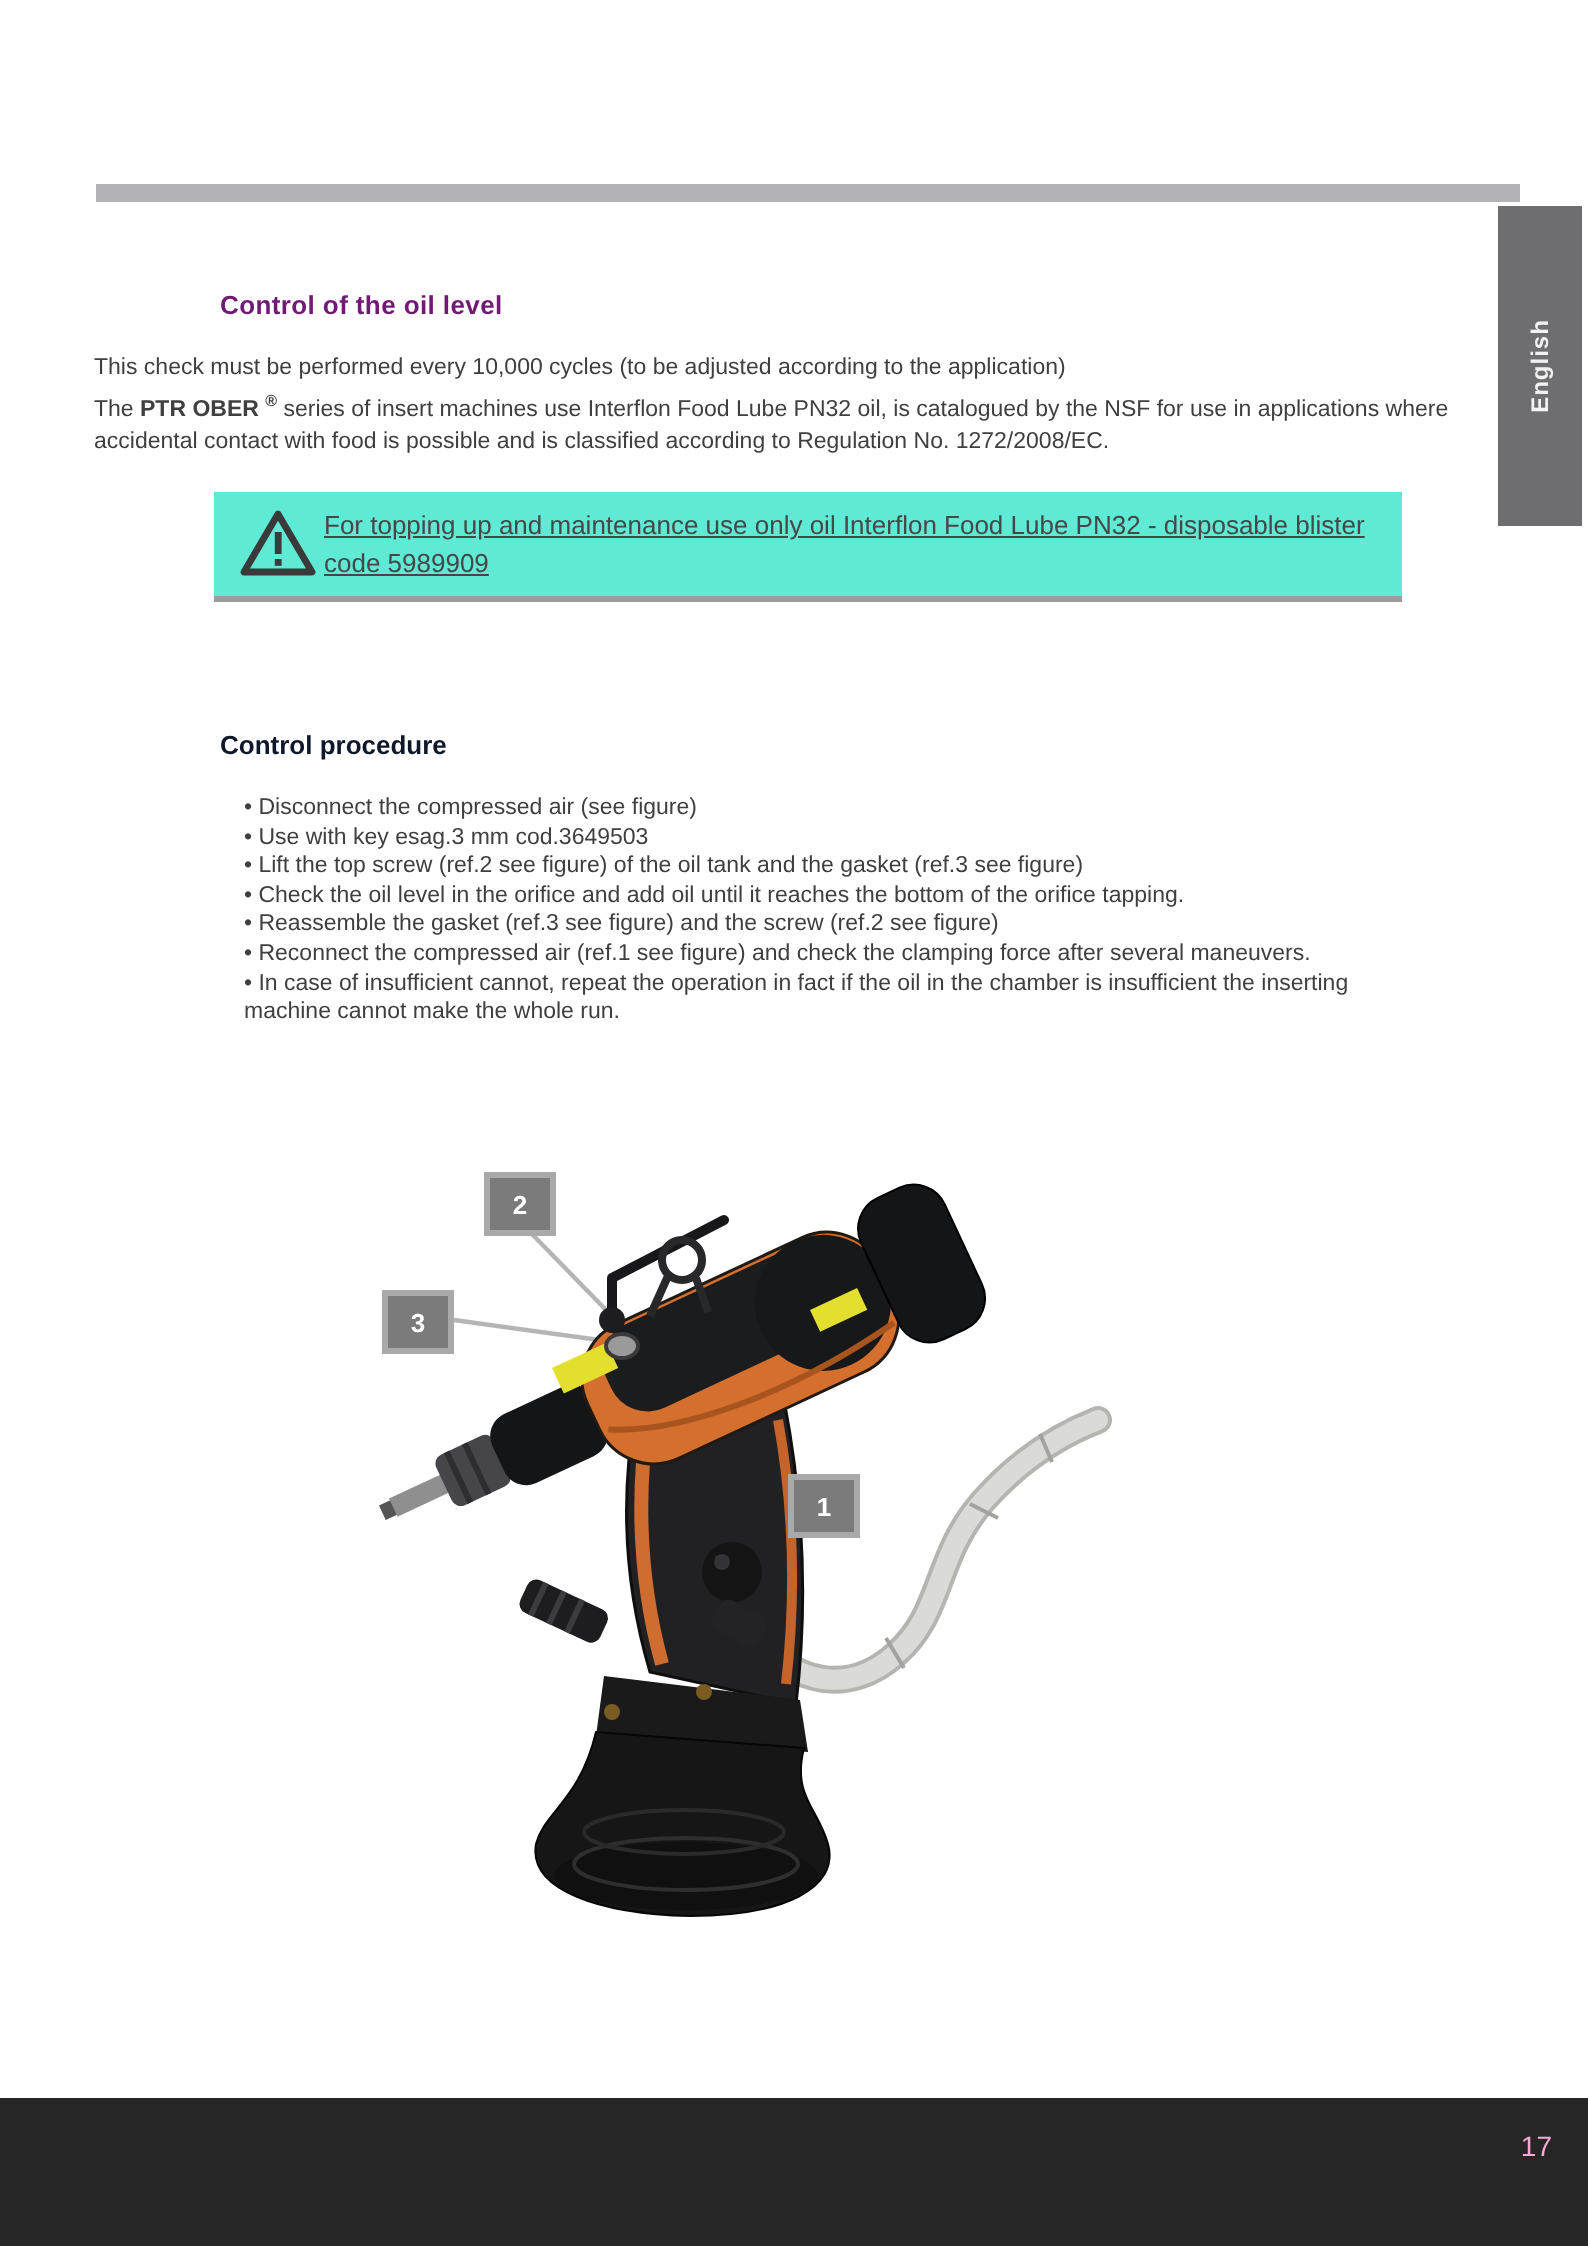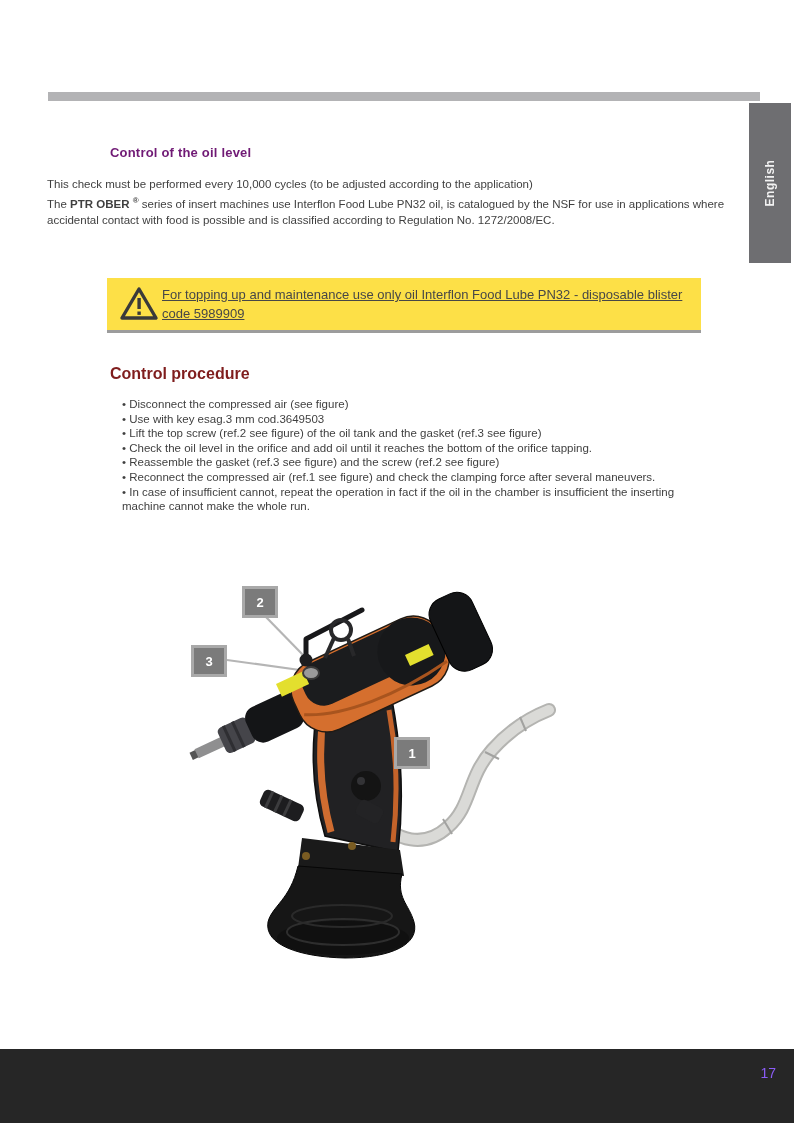--- a/index.html
+++ b/index.html
@@ -18,49 +18,49 @@
   }
 
   .doc-title { position:absolute; left:110px; top:145px; font-size:13px; font-weight:bold; color:#701a75; letter-spacing:.2px; }
 
   .intro { position:absolute; left:47px; top:176px; width:706px; font-size:11.5px; line-height:16.5px; color:#3f3f3f; }
   .intro p { margin:0; }
   .intro sup { font-size:8px; }
 
   .warning-box {
     position:absolute; left:107px; top:246px; width:594px; height:52px;
-    background:#fde047; border-bottom:3px solid #9c9c9c; box-sizing:content-box;margin-top:32px;
+    background:#5eead4; border-bottom:3px solid #9c9c9c; box-sizing:content-box;
   }
   .warning-icon { position:absolute; left:12px; top:7px; }
   .warning-text {
     position:absolute; left:55px; top:7px; width:532px;
     font-size:13px; line-height:19px; color:#474747; text-decoration:underline;
   }
 
-  .proc-heading { position:absolute; left:110px; top:365px; font-size:16px; font-weight:bold; color:#7f1d1d; }
+  .proc-heading { position:absolute; left:110px; top:365px; font-size:13px; font-weight:bold; color:#0f172a; }
 
   .bullets { position:absolute; left:122px; top:397px; width:594px; font-size:11.5px; line-height:14.6px; color:#3f3f3f; }
   .bullets ul { margin:0; padding:0; list-style:none; }
   .bullets li::before { content:"\2022\00a0"; }
 
   .figure { position:absolute; left:170px; top:568px; width:420px; height:400px; }
   .figure svg { position:absolute; left:0; top:0; }
 
   .callout {
     position:absolute; width:36px; height:32px; box-sizing:border-box;
     background:#7b7b7b; border:3px solid #a9a9a9;
     color:#ffffff; font-weight:bold; font-size:13px;
     display:flex; align-items:center; justify-content:center;
   }
   .callout-1 { left:394px; top:737px; }
   .callout-2 { left:242px; top:586px; }
   .callout-3 { left:191px; top:645px; }
 
   .footer-bar { position:absolute; left:0; top:1049px; width:794px; height:74px; background:#262626; }
-  .page-number { position:absolute; right:18px; top:16px; color:#8b5cf6; font-size:14px; }
+  .page-number { position:absolute; right:18px; top:16px; color:#f9a8d4; font-size:14px; }
 </style>
 </head>
 <body>
 
 <div class="page">
 
   <div class="top-rule"></div>
 
   <div class="lang-tab">
     <span class="lang-tab-label">English</span>

